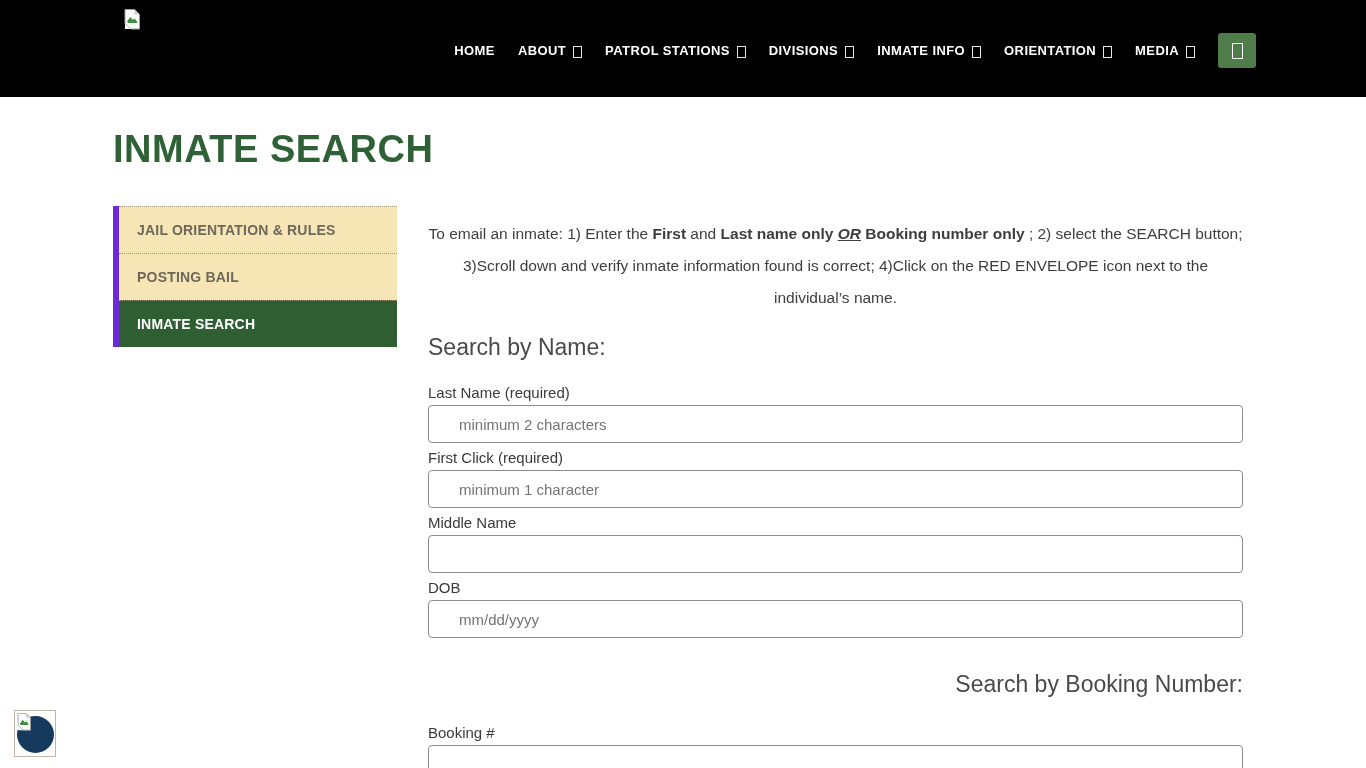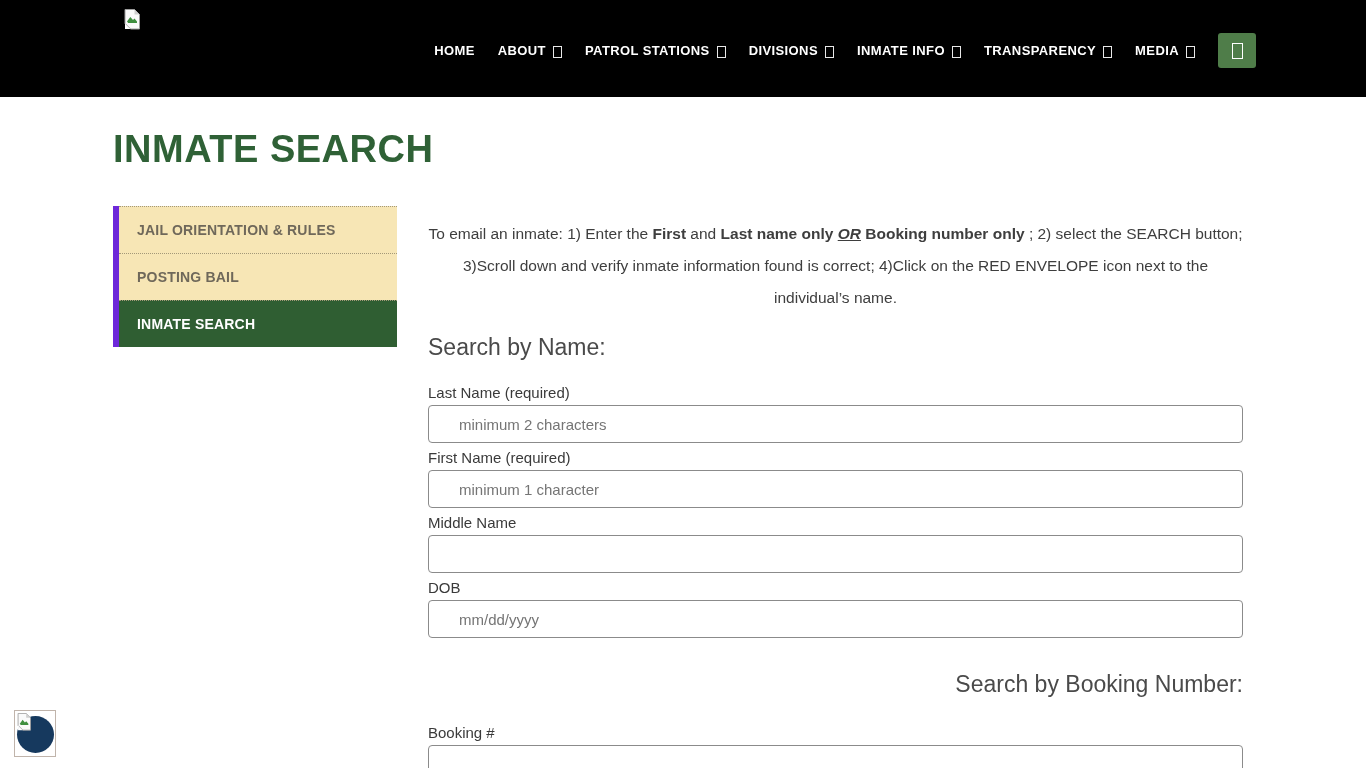--- a/index.html
+++ b/index.html
@@ -81,21 +81,21 @@
       </a>
     <a class="nav-item">
         <span>DIVISIONS</span>
         <span class="caret-box"></span>
       </a>
     <a class="nav-item">
         <span>INMATE INFO</span>
         <span class="caret-box"></span>
       </a>
     <a class="nav-item">
-        <span>TRANSPARENCY</span>
+        <span>ORIENTATION</span>
         <span class="caret-box"></span>
       </a>
     <a class="nav-item">
         <span>MEDIA</span>
         <span class="caret-box"></span>
       </a>
     <button class="nav-search-btn">
       <span class="glyph-box"></span>
     </button>
   </nav>
@@ -116,21 +116,21 @@
     <p class="instructions"><span>To email an inmate: 1) Enter the </span><b>First</b><span> and </span><b>Last name only </b><b class="or">OR</b><b>  Booking number only</b><span> ; 2) select the SEARCH button; 3)Scroll down and verify inmate information found is correct; 4)Click on the RED ENVELOPE icon next to the individual’s name.</span></p>
 
     <h2 class="section-heading">Search by Name:</h2>
 
     <div class="field">
       <label>Last Name (required)</label>
       <input type="text" placeholder="minimum 2 characters" style="">
     </div>
 
     <div class="field">
-      <label>First Name (required)</label>
+      <label>First Click (required)</label>
       <input type="text" placeholder="minimum 1 character" style="">
     </div>
 
     <div class="field">
       <label>Middle Name</label>
       <input type="text" style="">
     </div>
 
     <div class="field">
       <label>DOB</label>

